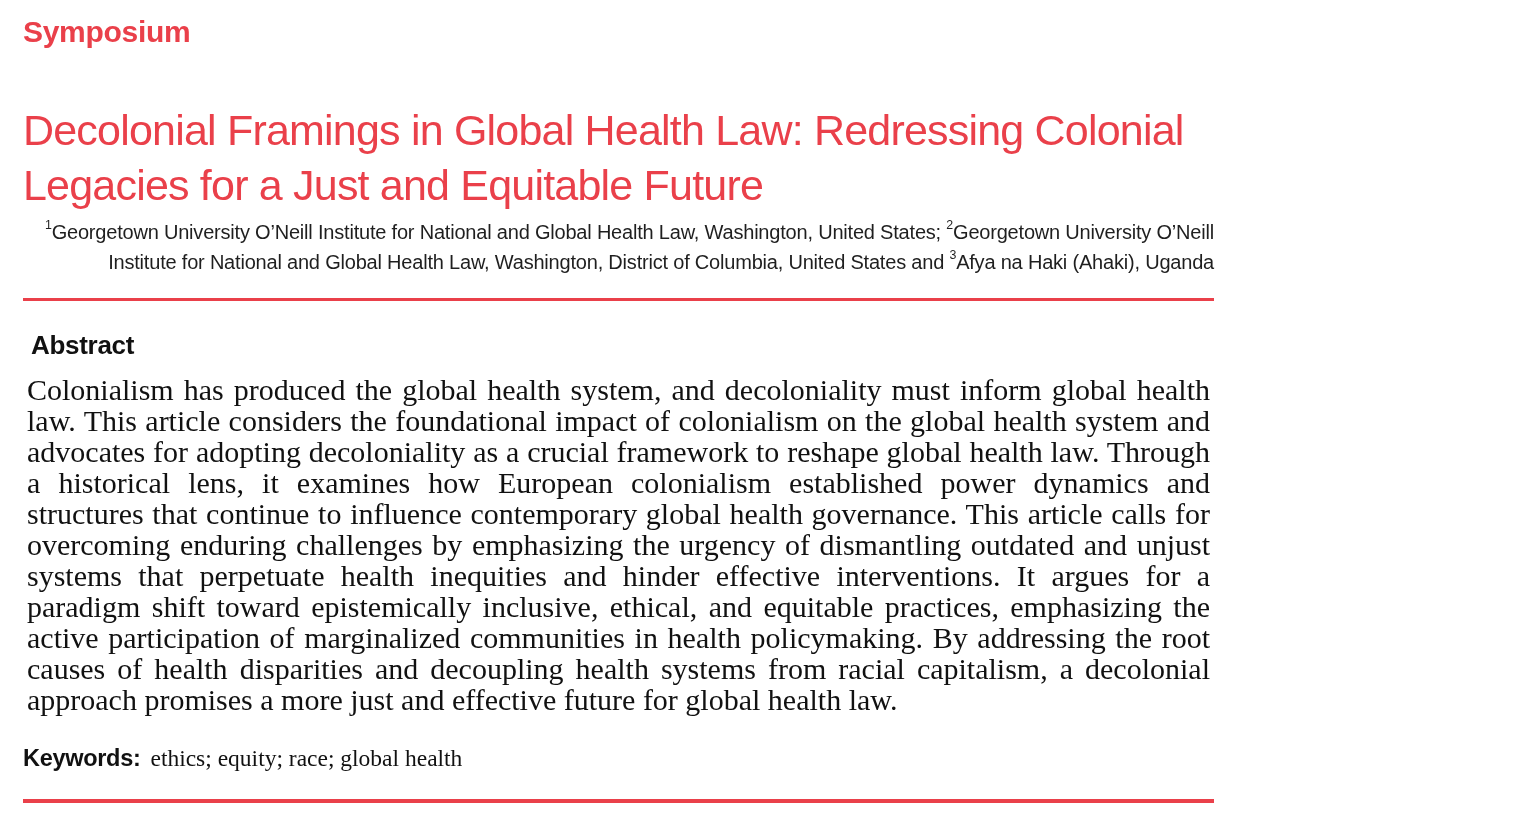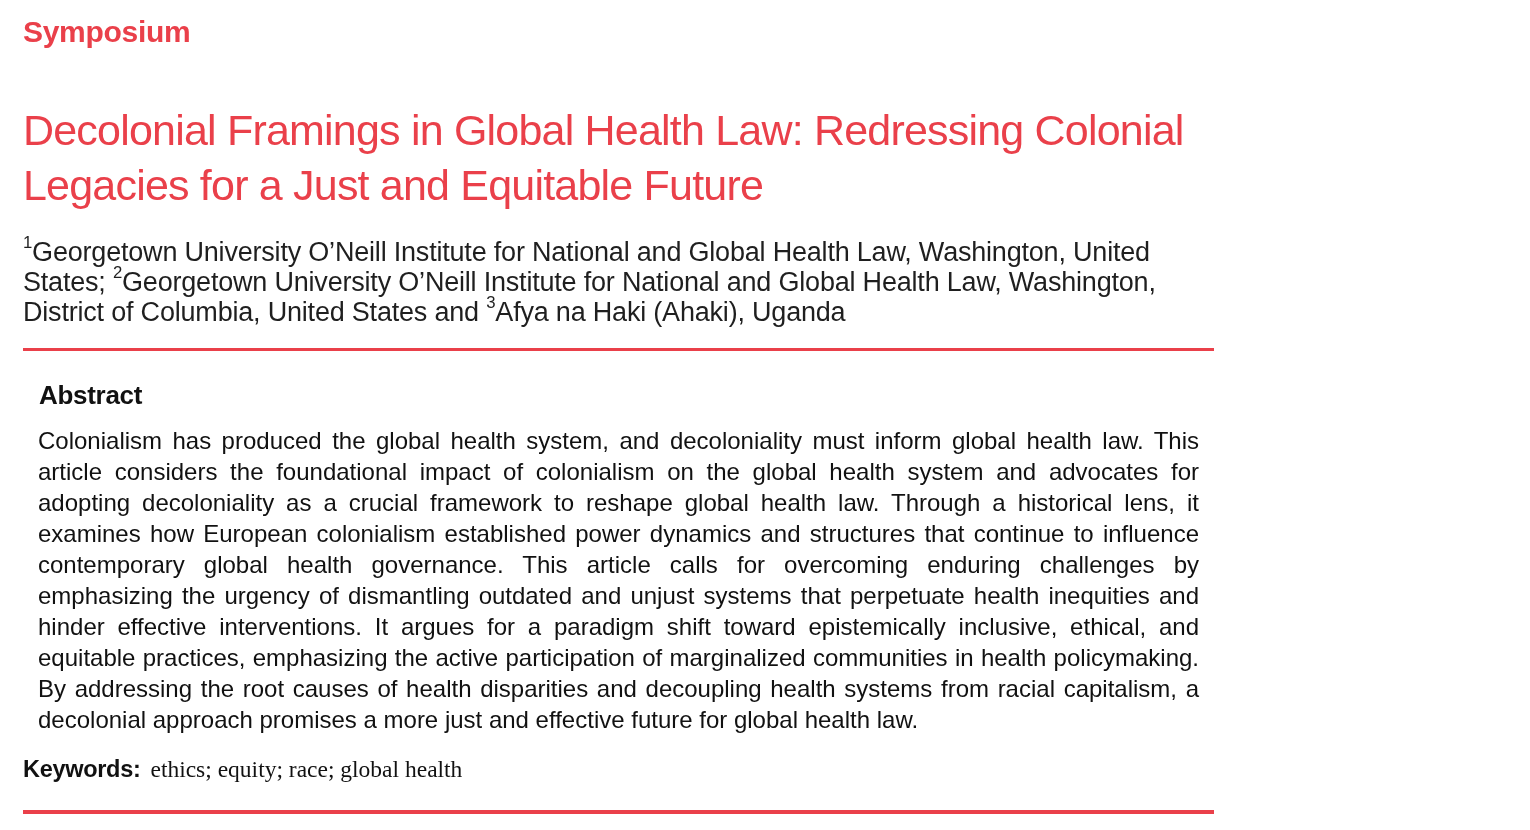--- a/index.html
+++ b/index.html
@@ -43,63 +43,64 @@
     line-height: 1.15;
   }
   .authors sup.author-ref {
     color: #47858c;
     font-size: 58%;
     position: relative;
     top: -0.15em;
     line-height: 0;
   }
   .affiliations {
-    margin-top: 24px;
-    font-size: 27px;
+    margin-top: 4px;
+    font-size: 20px;
     color: #1f1f1f;
     letter-spacing: -0.2px;
     line-height: 30px;
     max-width: 1486px;
+    text-align: right;
   }
   .affiliations sup {
     font-size: 62%;
     position: relative;
     top: -0.15em;
     line-height: 0;
   }
   .rule {
     height: 3px;
     background: #ea404a;
     margin-top: 21px;
   }
   .rule.thick {
     height: 4px;
     margin-top: 27px;
   }
   .abstract-heading {
-    margin: 16px;
+    margin: 8px;
     margin-top: 30px;
     font-size: 26px;
     font-weight: 700;
     color: #111111;
     letter-spacing: -0.3px;
     line-height: 1.1;
   }
   .abstract-body {
-    margin: 15px;
+    margin: 4px;
     margin-top: 15px;
-    font-family: Liberation Sans, sans-serif;
-    font-size: 24px;
+    font-family: Liberation Serif, serif;
+    font-size: 30px;
     color: #111111;
     line-height: 31px;
     text-align: justify;
     max-width: 1486px;
   }
   .keywords {
-    margin-top: 21px;
+    margin-top: 30px;
     font-size: 23.5px;
     line-height: 1.15;
   }
   .keywords .kw-label {
     font-family: "Liberation Sans", sans-serif;
     font-weight: 700;
     color: #111111;
     letter-spacing: -0.3px;
   }
   .keywords .kw-text {

